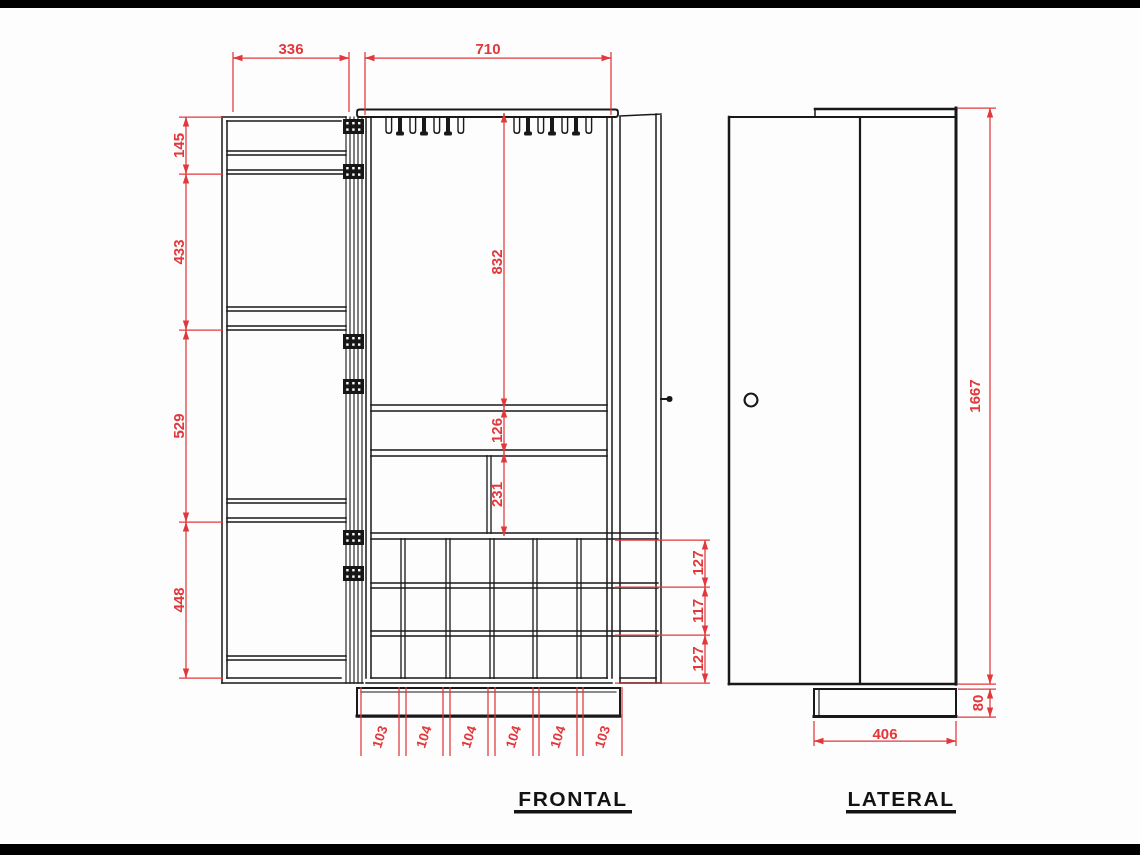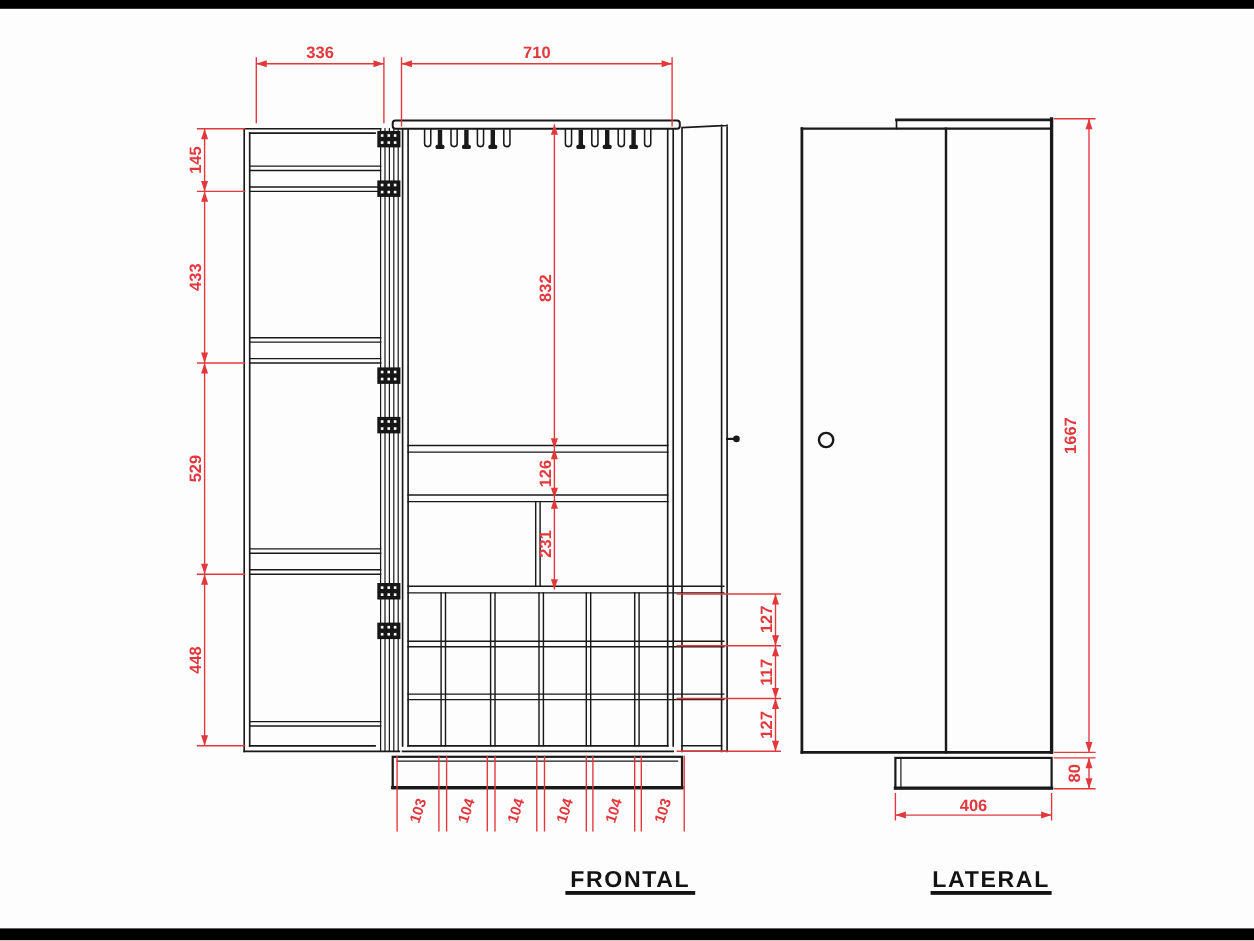--- a/index.html
+++ b/index.html
@@ -1,16 +1,16 @@
 <!DOCTYPE html>
 <html><head>
 <meta charset="utf-8">
 <style>
   html,body{margin:0;padding:0;background:#ffffff;width:1140px;height:855px;overflow:hidden}
-  .page{position:relative;width:1140px;height:855px;background:#ef4444}
+  .page{position:relative;width:1140px;height:855px;background:#a3a3a3}
   svg{display:block}
   .k{stroke:#191919;fill:none;stroke-linecap:square}
   .w11{stroke-width:1.1}.w13{stroke-width:1.3}.w15{stroke-width:1.5}
   .w18{stroke-width:1.8}.w2{stroke-width:2}.w22{stroke-width:2.2}
   .w25{stroke-width:2.5}.w3{stroke-width:3}
   .red{stroke:#e2383c;stroke-width:1.25;fill:none}
   .dim{fill:#e2383c;font-family:"Liberation Sans",sans-serif;font-size:15px;
        font-weight:700;text-anchor:middle;dominant-baseline:central}
   .dimsm{font-size:13.5px}
   .lbl{fill:#131313;font-family:"Liberation Sans",sans-serif;font-size:21px;

